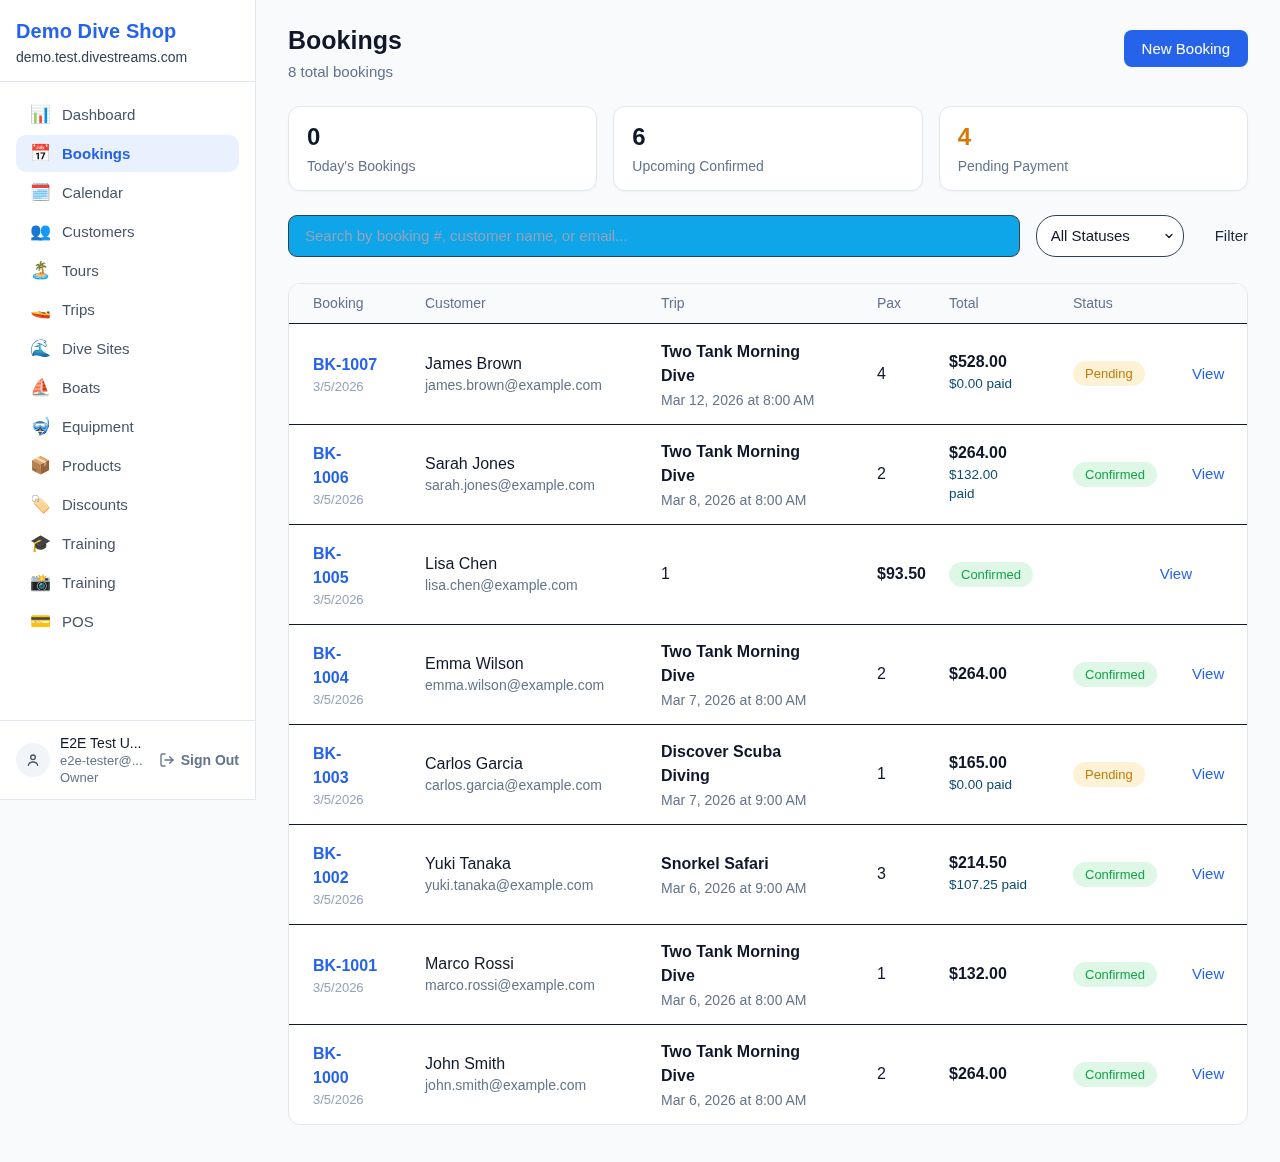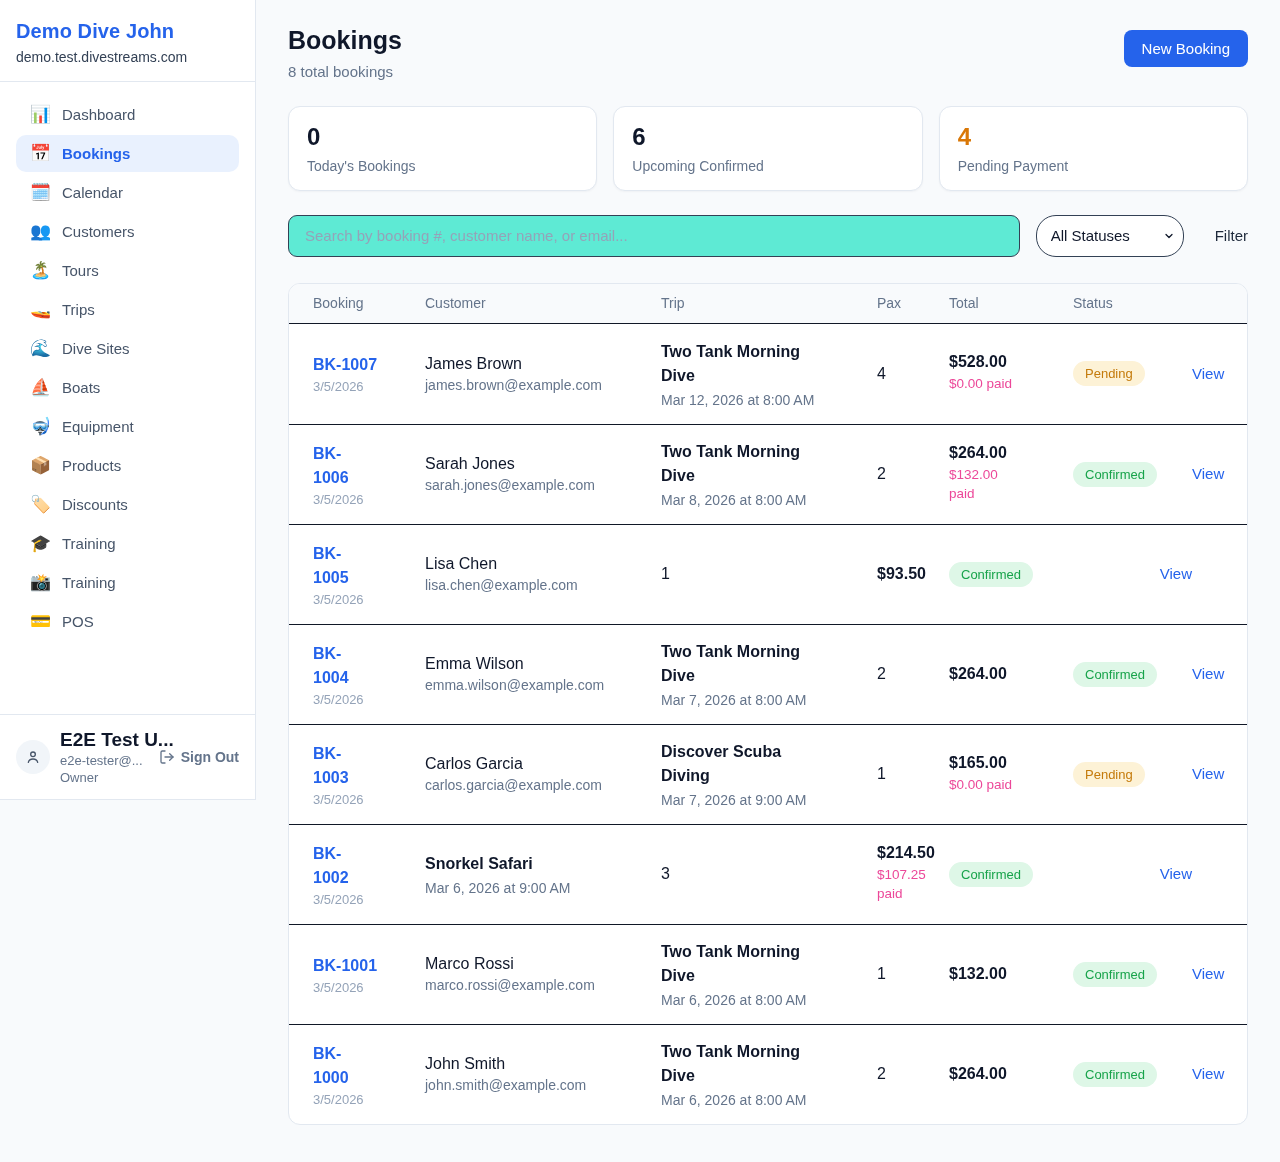--- a/index.html
+++ b/index.html
@@ -38,21 +38,21 @@
     display: flex; align-items: center; gap: 10px;
   }
   .avatar {
     width: 34px; height: 34px; flex: 0 0 34px;
     border-radius: 50%; background: #f1f5f9;
     display: flex; align-items: center; justify-content: center;
     color: #475569;
   }
   .avatar svg { width: 16px; height: 16px; }
   .user-info { flex: 1; min-width: 0; }
-  .user-name { font-size: 19px; font-weight: 700; color: #0f172a; white-space: nowrap; }
+  .user-name { font-size: 14px; font-weight: 400; color: #0f172a; white-space: nowrap; }
   .user-email, .user-role { font-size: 13px; color: #64748b; margin-top: 2px; white-space: nowrap; }
   .signout {
     display: flex; align-items: center; gap: 6px;
     color: #64748b; font-size: 14px; cursor: pointer; white-space: nowrap; font-weight: bold;
   }
   .signout svg { width: 16px; height: 16px; }
   
   .main { margin-left: 256px; padding: 26px 32px 0 32px; }
   .page-header { display: flex; justify-content: space-between; align-items: flex-start; }
   .page-title { font-size: 25px; font-weight: 800; color: #0f172a; }
@@ -65,21 +65,21 @@
   .stats-row { display: flex; gap: 16px; margin-top: 26px; }
   .stat-card {
     flex: 1; background: #fff; border: 1px solid #e2e8f0; border-radius: 12px;
     padding: 16px 18px; box-shadow: 0 1px 2px rgba(15,23,42,.04);
   }
   .stat-value { font-size: 24px; font-weight: 700; color: #0f172a; line-height: 1.2; }
   .stat-value.accent-orange { color: #d97706; }
   .stat-label { margin-top: 6px; font-size: 14px; color: #64748b; }
   .filter-row { display: flex; align-items: center; margin-top: 24px; }
   .search-input {
-    flex: 1; height: 42px; background: #5eead4;
+    flex: 1; height: 42px; background: #0ea5e9;
     border: 1px solid #334155; border-radius: 9px;
     padding: 0 16px; font-family: inherit; font-size: 15px; color: #0f172a;
   }
   .search-input::placeholder { color: #94a3b8; }
   .select-wrap { position: relative; margin-left: 16px; }
   .status-select {
     -webkit-appearance: none; appearance: none;
     height: 42px; width: 148px; background: #fff;
     border: 1px solid #334155; border-radius: 20px;
     padding: 0 28px 0 14px; font-family: inherit; font-size: 15px; color: #0f172a;
@@ -113,36 +113,36 @@
     color: #2563eb; font-size: 16px; font-weight: 600; text-decoration: none;
     white-space: pre-line; line-height: 1.5; display: inline-block; cursor: pointer;
   }
   .bk-date { font-size: 13px; color: #94a3b8; margin-top: 2px; }
   .cust-name { font-size: 16px; font-weight: 500; color: #0f172a; }
   .cust-email { font-size: 14px; color: #64748b; margin-top: 4px; }
   .trip-name { font-size: 16px; font-weight: 600; color: #0f172a; max-width: 170px; line-height: 1.5; }
   .trip-time { font-size: 14px; color: #64748b; margin-top: 4px; }
   .pax-cell { font-size: 16px; color: #0f172a; }
   .amount { font-size: 16px; font-weight: 700; color: #0f172a; }
-  .paid { font-size: 13.5px; color: #ec4899; margin-top: 4px; white-space: pre-line; line-height: 1.4; max-width: 80px; }
+  .paid { font-size: 13.5px; color: #0c4a6e; margin-top: 4px; white-space: pre-line; line-height: 1.4; max-width: 80px; }
   .badge {
     display: inline-block; font-size: 13px; font-weight: 500;
     padding: 5px 12px; border-radius: 999px;
   }
   .badge-pending { background: #fdf2d6; color: #c47a0a; }
   .badge-confirmed { background: #def7e7; color: #17a34a; text-align: right; }
   .view-cell { justify-self: end; }
   .view-link { color: #2563eb; font-size: 15px; font-weight: 500; text-decoration: none; cursor: pointer; }
 </style>
 </head>
 <body>
 
 <aside class="sidebar">
   <div class="logo-block">
-    <div class="shop-name">Demo Dive John</div>
+    <div class="shop-name">Demo Dive Shop</div>
     <div class="shop-domain">demo.test.divestreams.com</div>
   </div>
   <nav class="nav" id="nav-list">
       <div class="nav-item">
     <span class="nav-icon">📊</span>
     <span class="nav-label">Dashboard</span>
   </div>
       <div class="nav-item active">
     <span class="nav-icon">📅</span>
     <span class="nav-label">Bookings</span>
@@ -395,20 +395,24 @@
       <a class="view-link">View</a>
     </div>
   </div>
         <div class="tgrid trow">
     <div class="cell">
       <a class="bk-id">BK-
 1002</a>
       <div class="bk-date">3/5/2026</div>
     </div>
     <div class="cell">
+      <div class="cust-name">Yuki Tanaka</div>
+      <div class="cust-email">yuki.tanaka@example.com</div>
+    </div>
+    <div class="cell">
       <div class="trip-name">Snorkel Safari</div>
       <div class="trip-time">Mar 6, 2026 at 9:00 AM</div>
     </div>
     <div class="cell pax-cell">3</div>
     <div class="cell">
       <div class="amount">$214.50</div>
       <div class="paid">$107.25 paid</div>
     </div>
     <div class="cell">
       <span class="badge badge-confirmed">Confirmed</span>

